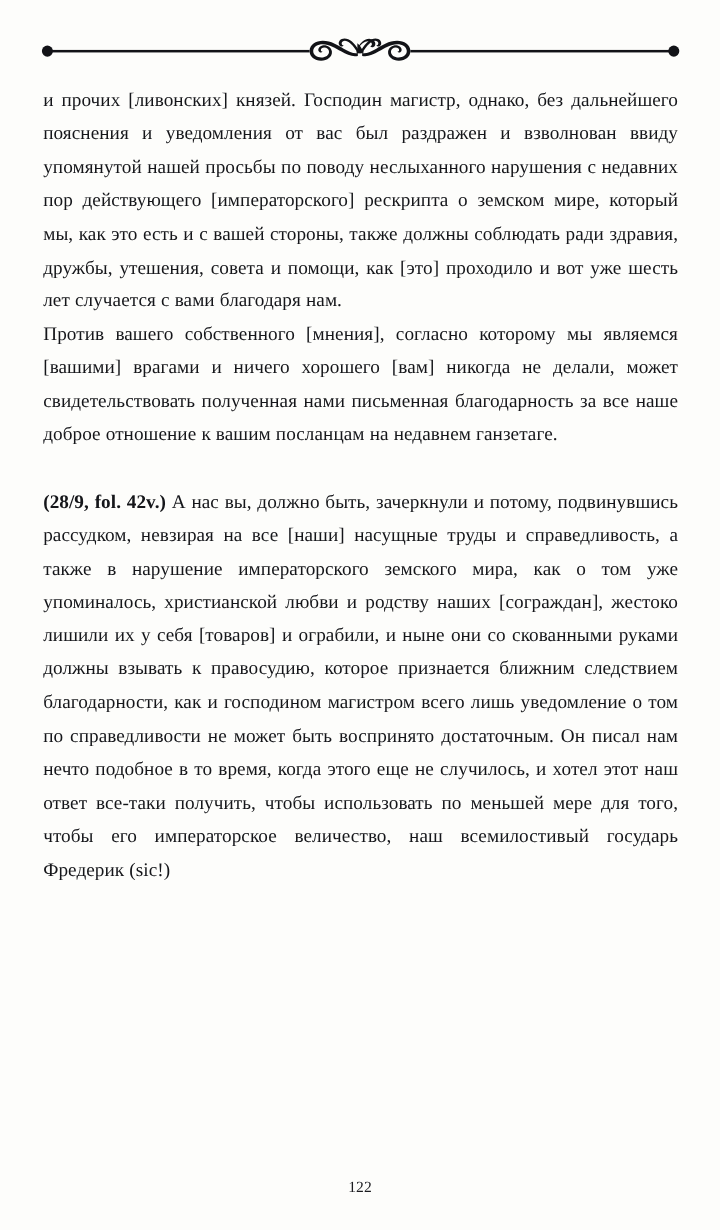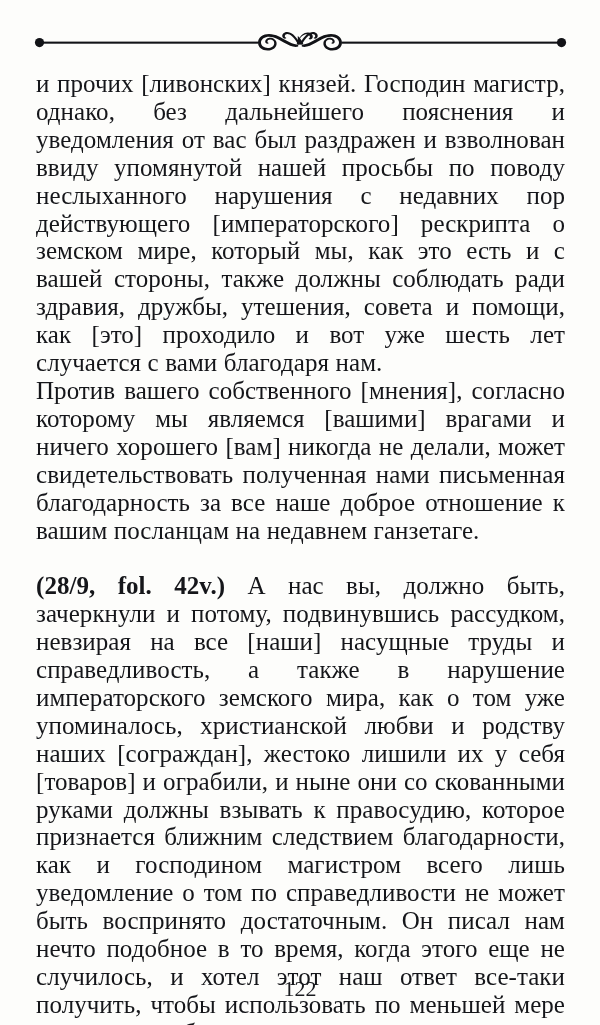--- a/index.html
+++ b/index.html
@@ -39,21 +39,21 @@
   .body-text {
     position: absolute;
     left: 36px;
     top: 70px;
     width: 529px;
   }
   .para {
     margin: 0;
     text-align: justify;
     text-justify: inter-word;
-    font-size: 25px;
+    font-size: 16px;
     line-height: 27.9px;
     letter-spacing: 0.05px;
     word-spacing: 0.2px;
     hyphens: manual;
     -webkit-hyphens: manual;
   }
   .para.tight {
     text-align-last: left;
   }
   .para.gap-before {
@@ -64,21 +64,21 @@
     margin-top: 24px;
   }
 
   
   .folio {
     position: absolute;
     left: 0;
     top: 978px;
     width: 600px;
     text-align: center;
-    font-size: 22px;
+    font-size: 13px;
     line-height: 22px;
     color: #1a1b1f;
   }
 </style>
 </head>
 <body>
 
 <div class="page">
 
   <div class="ornament">

